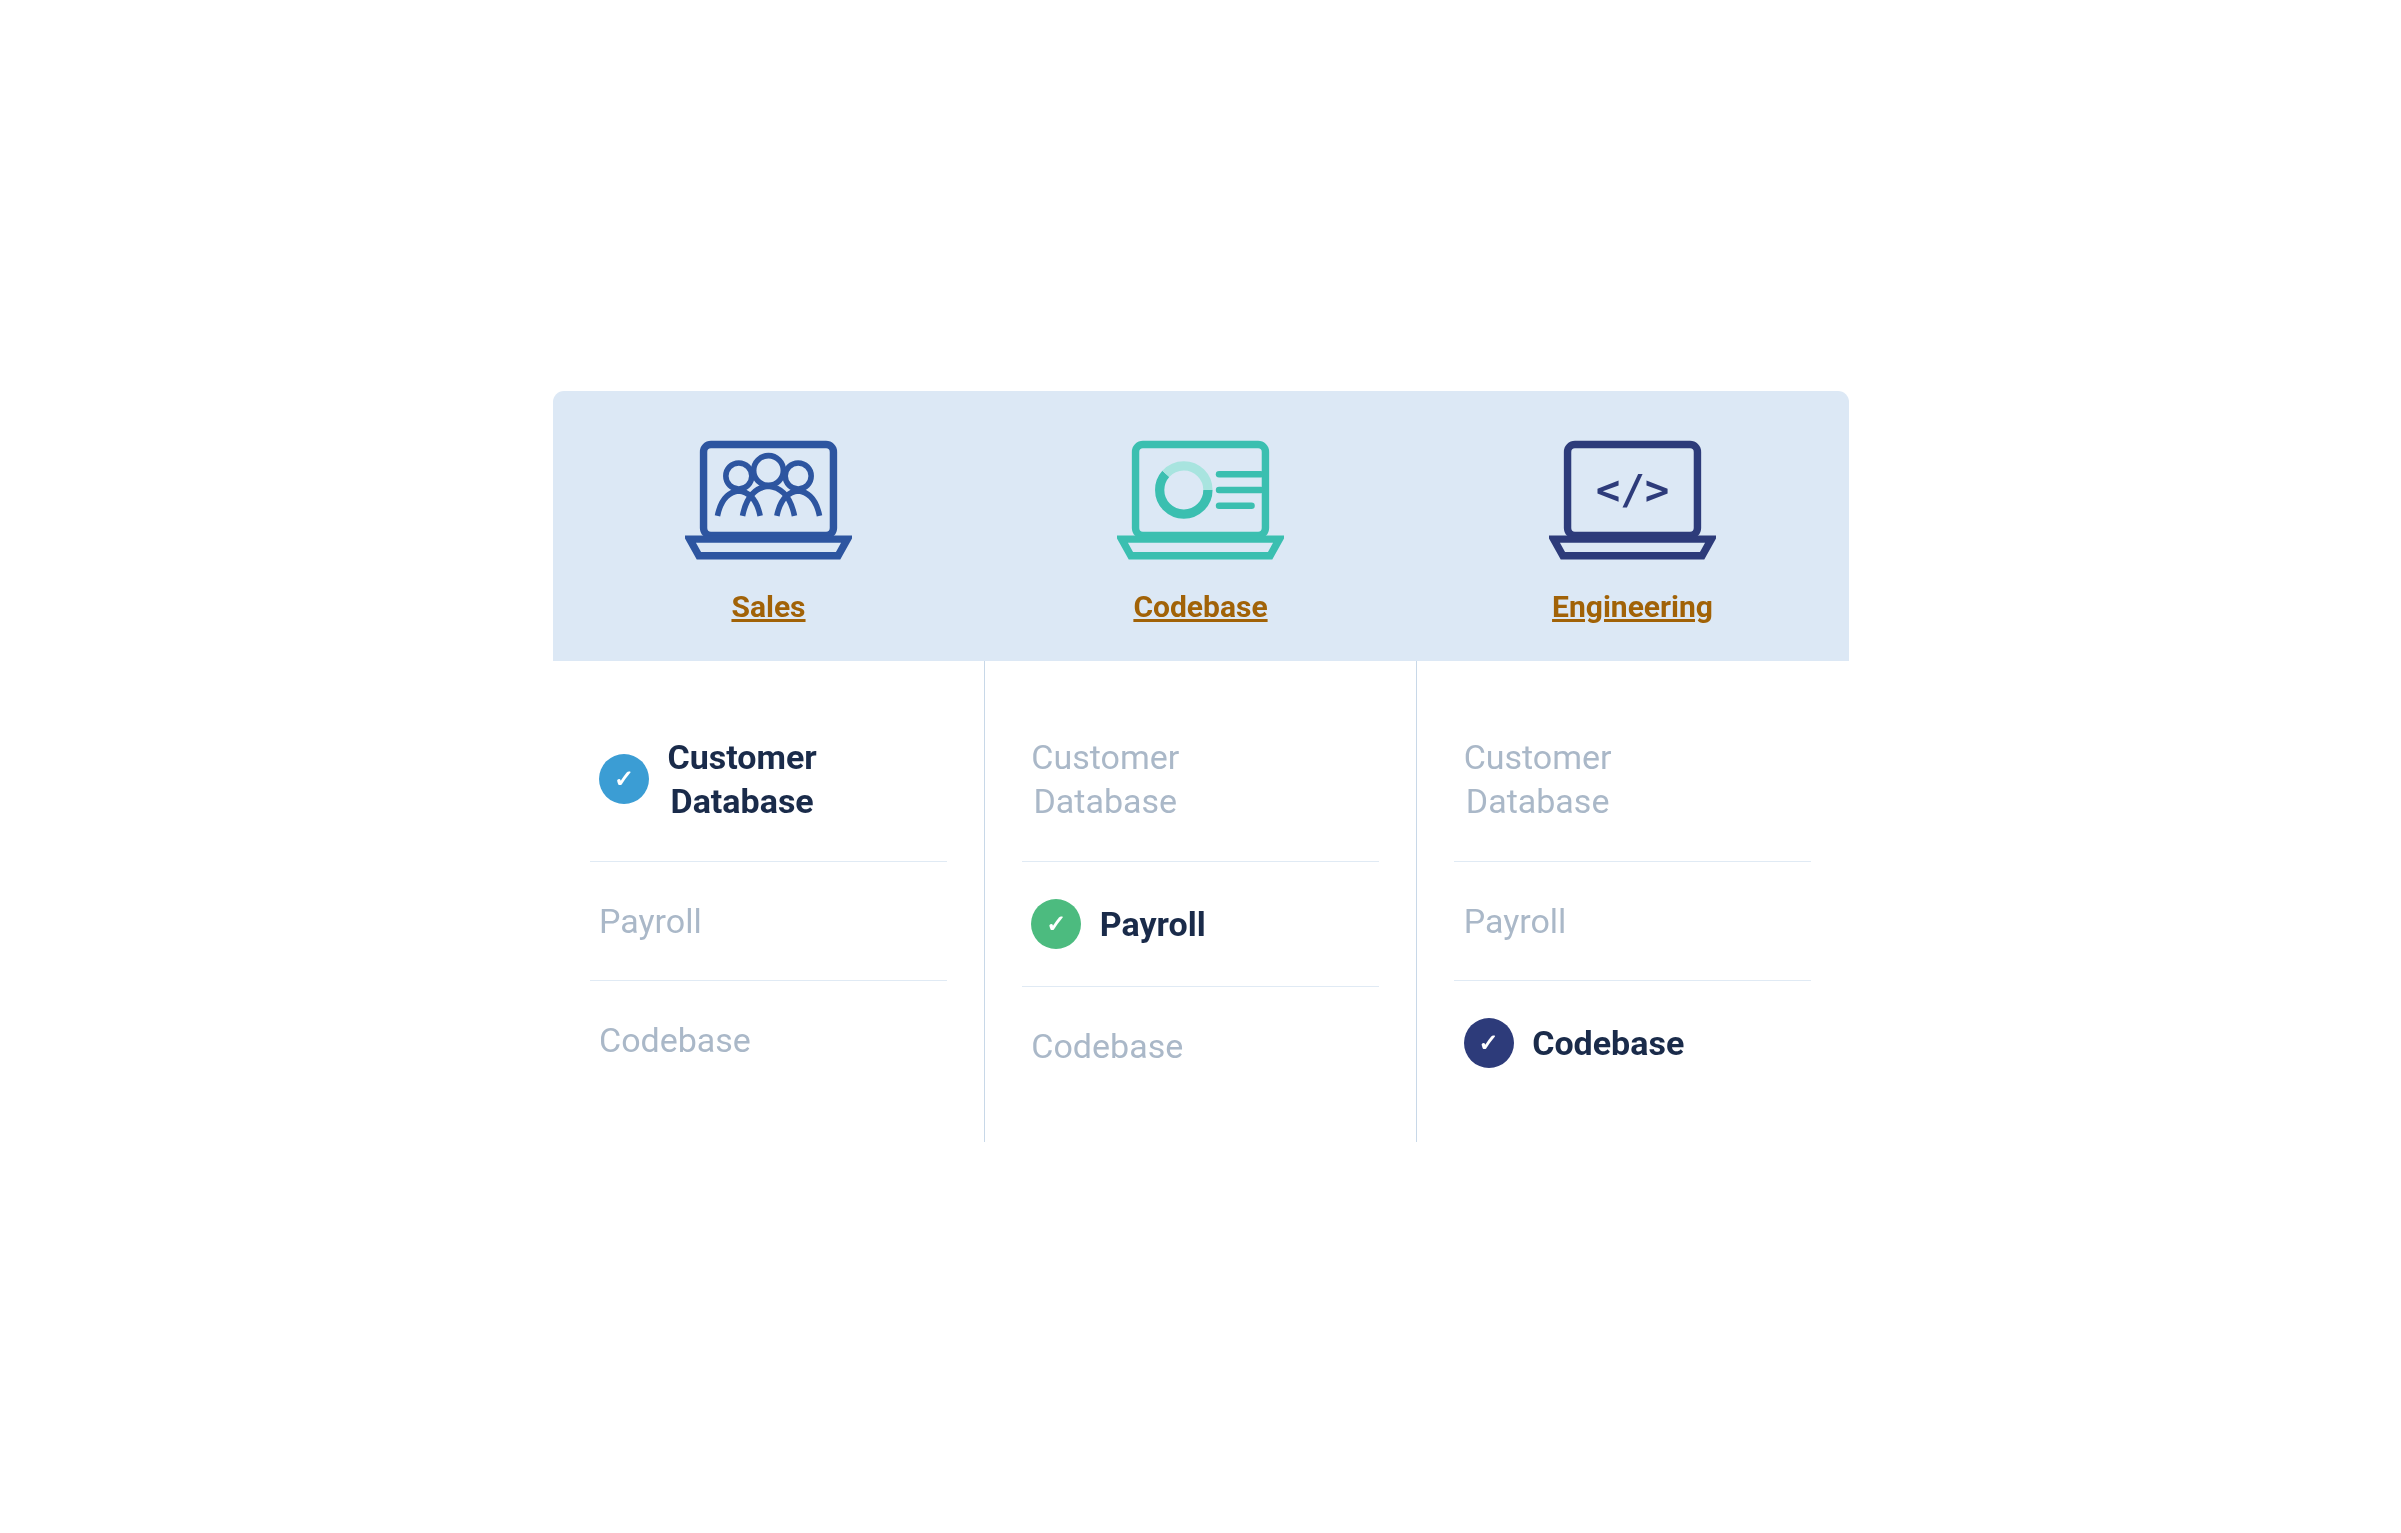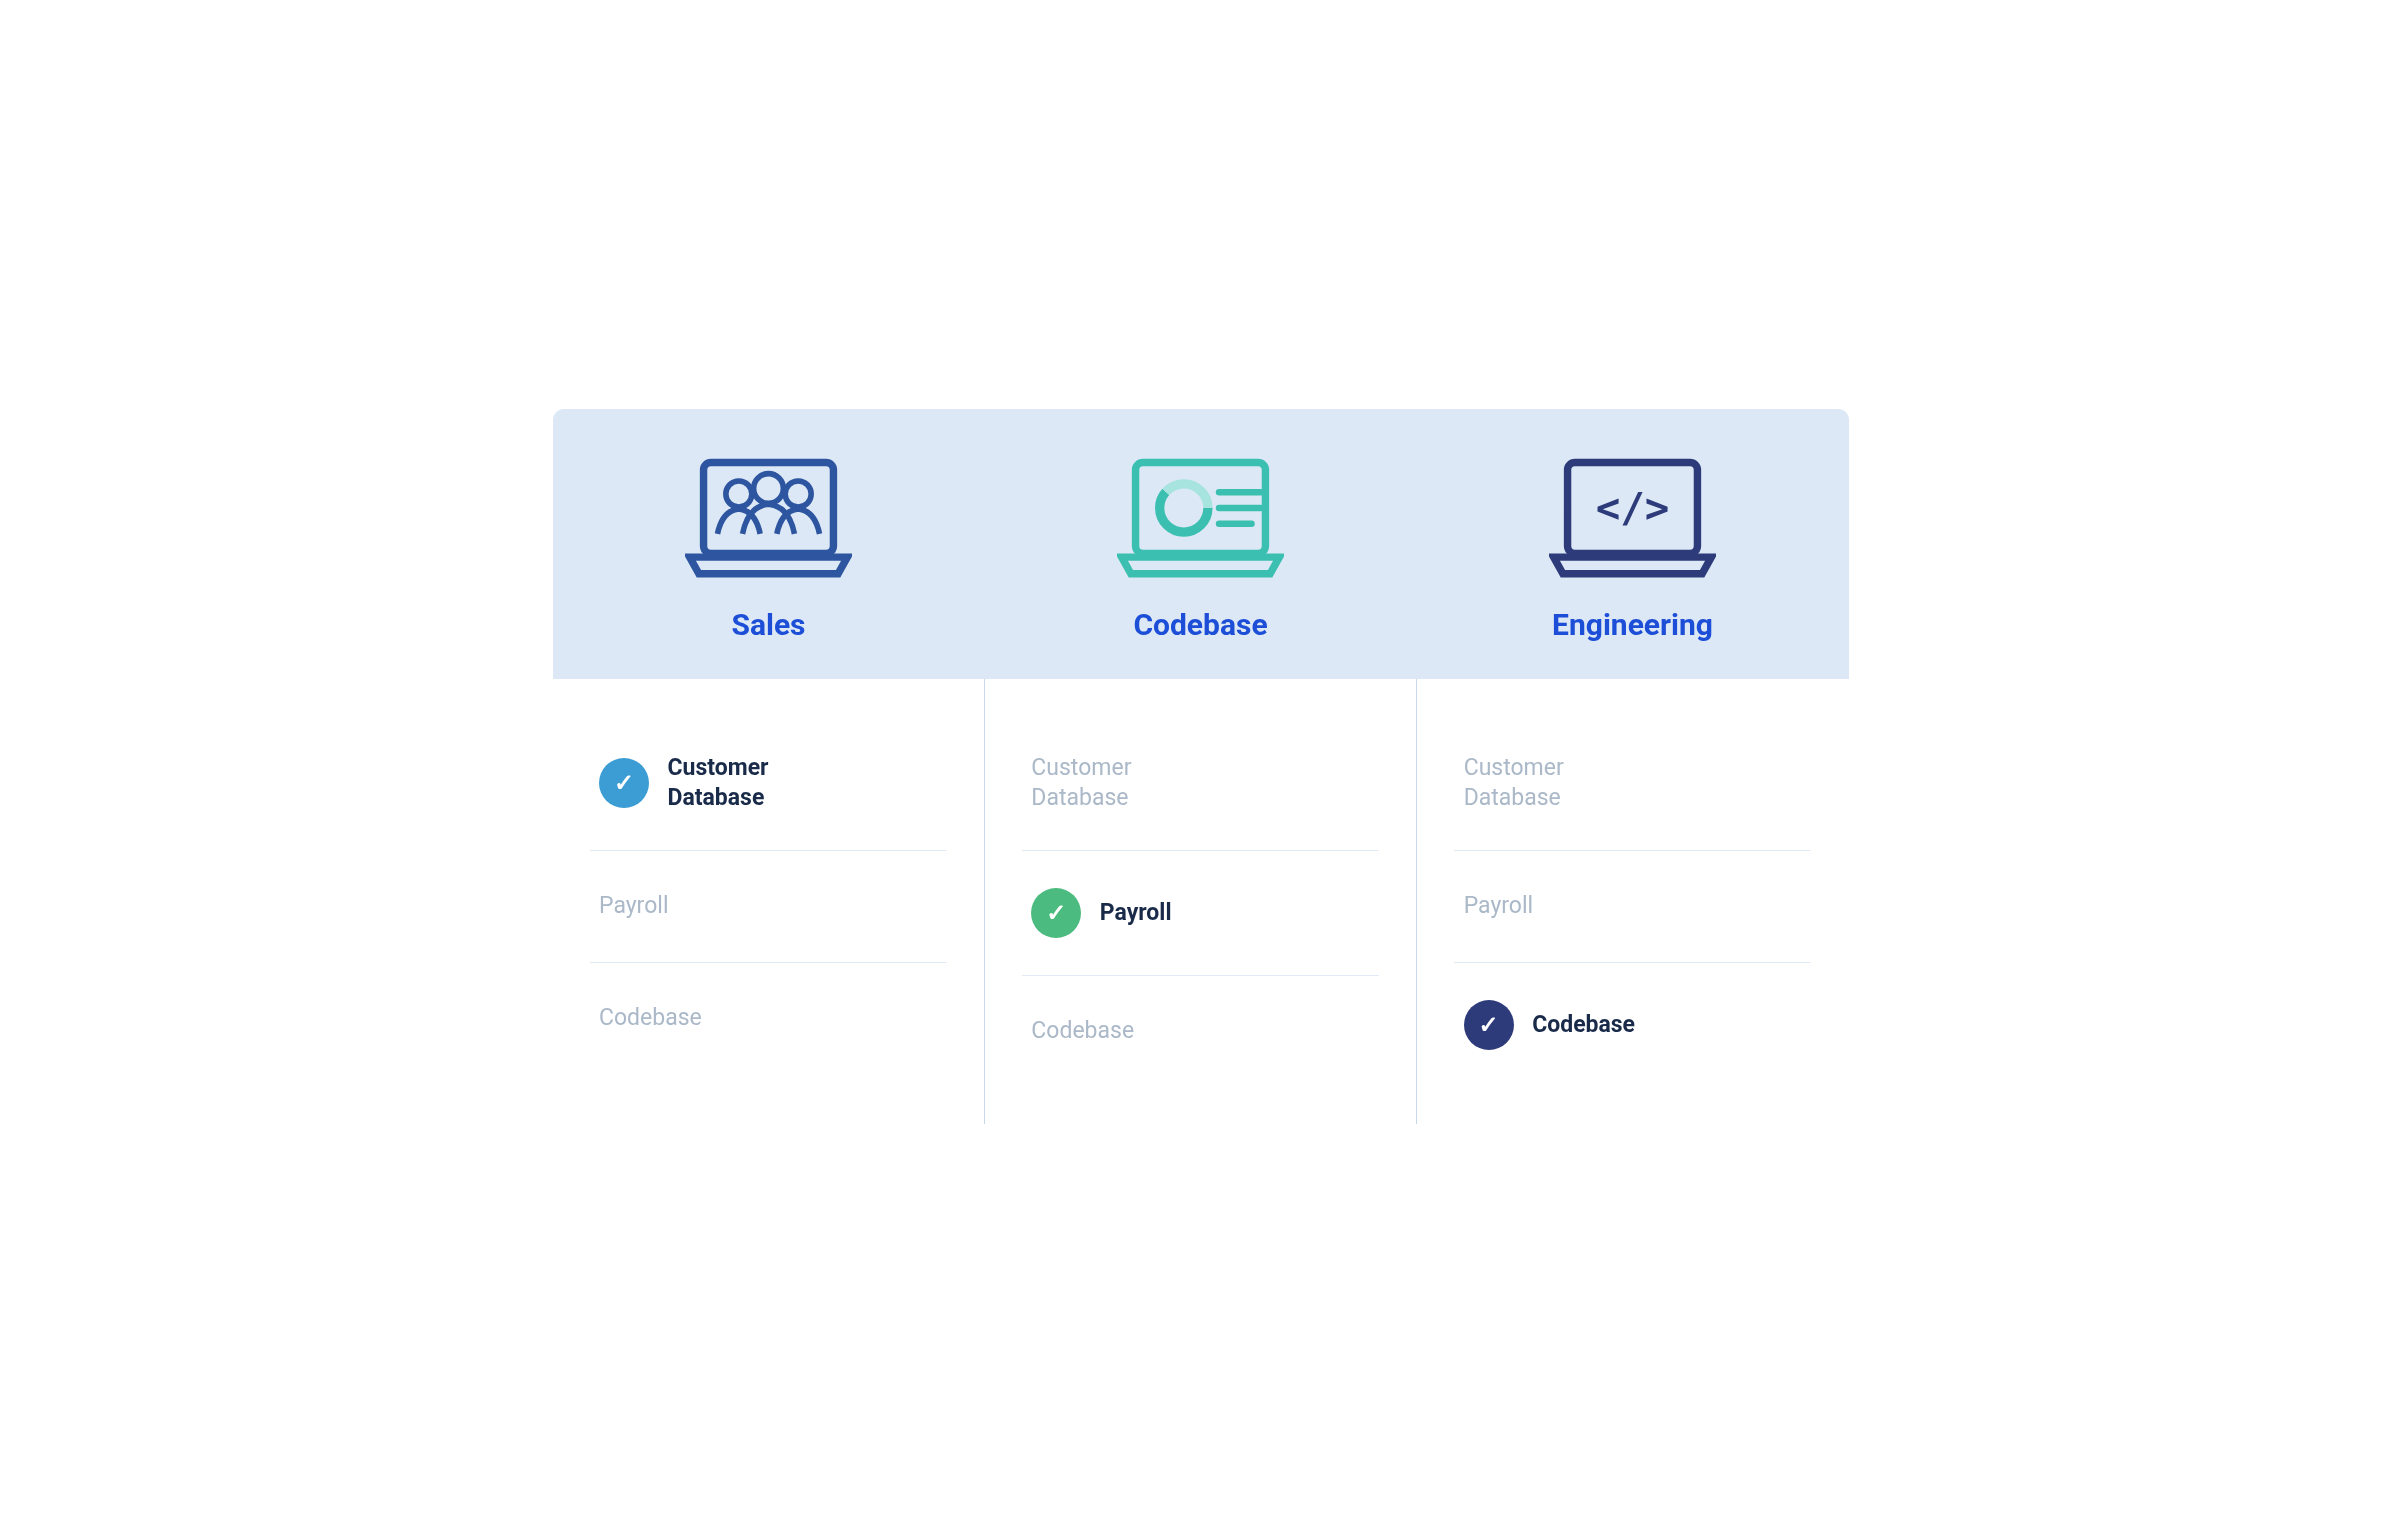--- a/index.html
+++ b/index.html
@@ -40,21 +40,22 @@
     }
 
     .laptop-icon {
       width: 167px;
       height: 130px;
     }
 
     .header-label {
       font-size: 30px;
       font-weight: 700;
-      color: #1d4ed8;
+      color: #a16207;
+      text-decoration: underline;
     }
 
     
     .content-row {
       display: flex;
       padding: 0;
     }
 
     .content-cell {
       flex: 1;
@@ -77,24 +78,25 @@
       min-height: 111px;
     }
 
     .item-divider {
       border: none;
       border-top: 0.9px solid #e0eaf4;
       margin: 0 9.3px;
     }
 
     .item-text {
-      font-size: 23px;
+      font-size: 34px;
       color: #aab8c8;
       font-weight: 400;
       line-height: 1.3;
+      text-align: center;
     }
 
     .item-text.active {
       color: #1a2b4a;
       font-weight: 700;
     }
 
     .check-badge {
       width: 50px;
       height: 50px;

